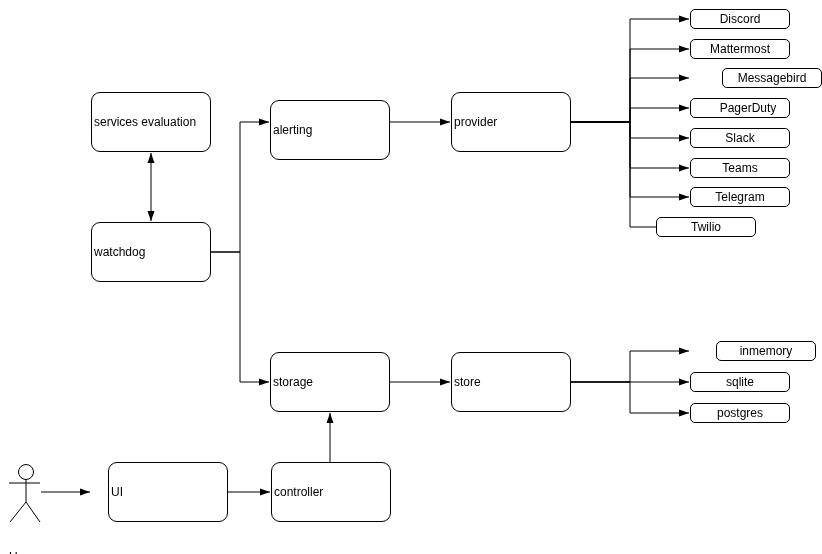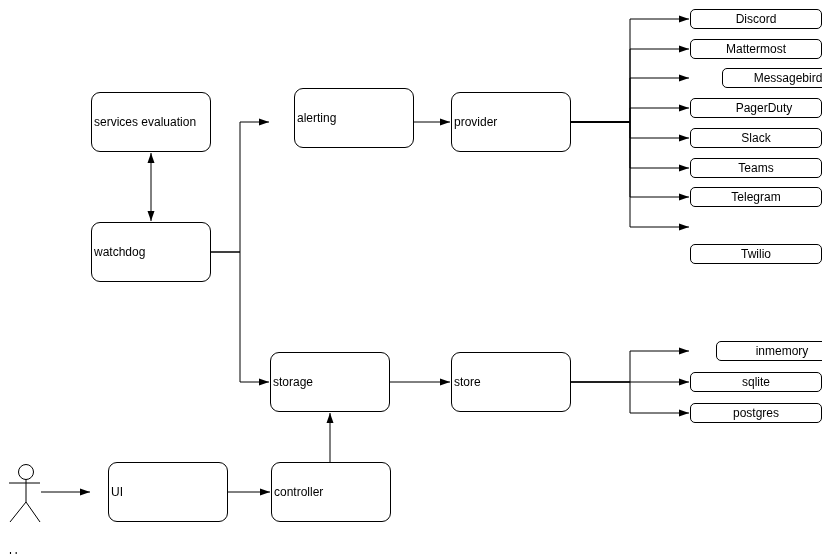--- a/index.html
+++ b/index.html
@@ -28,21 +28,21 @@
     display: flex;
     align-items: center;
     justify-content: flex-start;
     text-align: center;
     line-height: 1.2;
     padding: 2px;
   }
   .leaf {
     position: absolute;
     box-sizing: border-box;
-    width: 132px; height: 20px;
+    width: 100px; height: 20px;
     background: #ffffff;
     border: 1px solid #000000;
     border-radius: 5px;
     display: flex;
     align-items: center;
     justify-content: center;
     text-align: left;
   }
   .actor-label {
     position: absolute;
@@ -102,21 +102,21 @@
   </svg>
 
   <div class="node" style="left:91px; top:92px;">
     <span>services evaluation</span>
   </div>
 
   <div class="node" style="left:91px; top:222px;">
     <span>watchdog</span>
   </div>
 
-  <div class="node" style="left:270px; top:88px;margin-left:24px;">
+  <div class="node" style="left:270px; top:100px;">
     <span>alerting</span>
   </div>
 
   <div class="node" style="left:451px; top:92px;">
     <span>provider</span>
   </div>
 
   <div class="node" style="left:270px; top:352px;">
     <span>storage</span>
   </div>
@@ -147,21 +147,21 @@
   </div>
   <div class="leaf" style="left:690px; top:128px;">
     <span>Slack</span>
   </div>
   <div class="leaf" style="left:690px; top:158px;">
     <span>Teams</span>
   </div>
   <div class="leaf" style="left:690px; top:187px;">
     <span>Telegram</span>
   </div>
-  <div class="leaf" style="left:690px; top:217px;margin-top:27px;">
+  <div class="leaf" style="left:656px; top:217px;">
     <span>Twilio</span>
   </div>
 
   <div class="leaf" style="left:716px; top:341px;">
     <span>inmemory</span>
   </div>
   <div class="leaf" style="left:690px; top:372px;">
     <span>sqlite</span>
   </div>
   <div class="leaf" style="left:690px; top:403px;">

